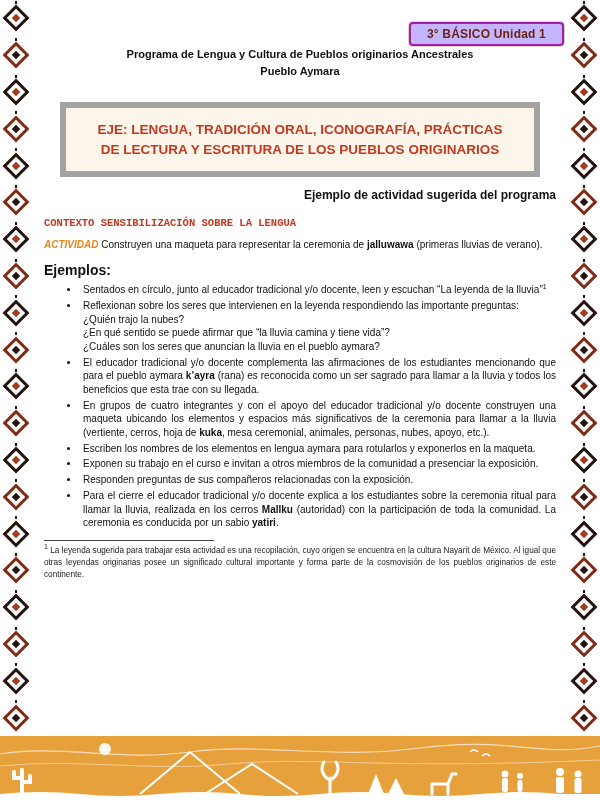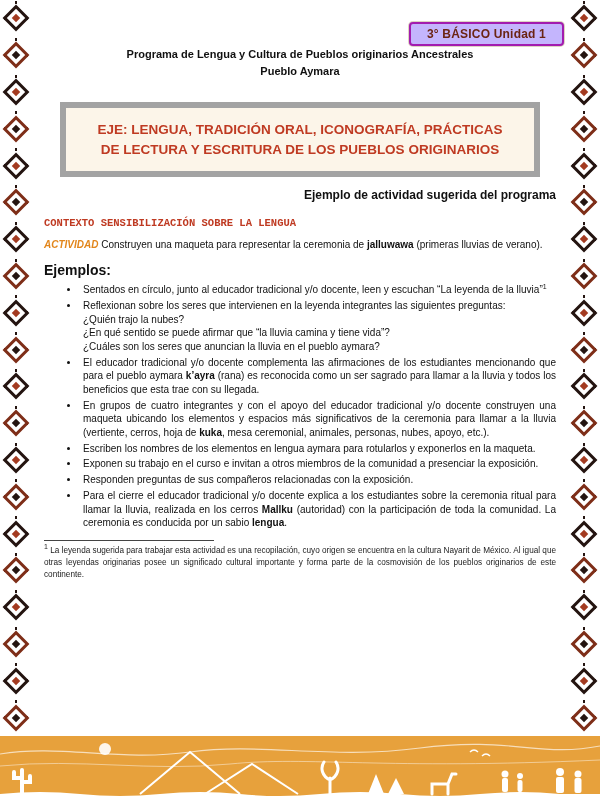--- a/index.html
+++ b/index.html
@@ -146,27 +146,27 @@
   <div class="subtitle">Ejemplo de actividad sugerida del programa</div>
 
   <div class="context">CONTEXTO SENSIBILIZACIÓN SOBRE LA LENGUA</div>
 
   <p class="activity"><span class="activity-label">ACTIVIDAD</span><span><span> Construyen una maqueta para representar la ceremonia de </span><span class="bold">jalluwawa</span><span> (primeras lluvias de verano).</span></span></p>
 
   <div class="examples-label">Ejemplos:</div>
 
   <ul class="examples">
       <li><span>Sentados en círculo, junto al educador tradicional y/o docente, leen y escuchan “La leyenda de la lluvia”</span><span class="sup">1</span></li>
-      <li><span>Reflexionan sobre los seres que intervienen en la leyenda integrantes las siguientes preguntas:</span><br><span>¿Quién trajo la nubes?</span><br><span>¿En qué sentido se puede afirmar que “la lluvia camina y tiene vida”?</span><br><span>¿Cuáles son los seres que anuncian la lluvia en el pueblo aymara?</span></li>
+      <li><span>Reflexionan sobre los seres que intervienen en la leyenda respondiendo las importante preguntas:</span><br><span>¿Quién trajo la nubes?</span><br><span>¿En qué sentido se puede afirmar que “la lluvia camina y tiene vida”?</span><br><span>¿Cuáles son los seres que anuncian la lluvia en el pueblo aymara?</span></li>
       <li><span>El educador tradicional y/o docente complementa las afirmaciones de los estudiantes mencionando que para el pueblo aymara </span><span class="bold">k’ayra</span><span> (rana) es reconocida como un ser sagrado para llamar a la lluvia y todos los beneficios que esta trae con su llegada.</span></li>
       <li><span>En grupos de cuatro integrantes y con el apoyo del educador tradicional y/o docente construyen una maqueta ubicando los elementos y espacios más significativos de la ceremonia para llamar a la lluvia (vertiente, cerros, hoja de </span><span class="bold">kuka</span><span>, mesa ceremonial, animales, personas, nubes, apoyo, etc.).</span></li>
       <li><span>Escriben los nombres de los elementos en lengua aymara para rotularlos y exponerlos en la maqueta.</span></li>
       <li><span>Exponen su trabajo en el curso e invitan a otros miembros de la comunidad a presenciar la exposición.</span></li>
       <li><span>Responden preguntas de sus compañeros relacionadas con la exposición.</span></li>
-      <li><span>Para el cierre el educador tradicional y/o docente explica a los estudiantes sobre la ceremonia ritual para llamar la lluvia, realizada en los cerros </span><span class="bold">Mallku</span><span> (autoridad) con la participación de toda la comunidad. La ceremonia es conducida por un sabio </span><span class="bold">lengua</span><span>.</span></li>
+      <li><span>Para el cierre el educador tradicional y/o docente explica a los estudiantes sobre la ceremonia ritual para llamar la lluvia, realizada en los cerros </span><span class="bold">Mallku</span><span> (autoridad) con la participación de toda la comunidad. La ceremonia es conducida por un sabio </span><span class="bold">yatiri</span><span>.</span></li>
     </ul>
 
   <div class="footnote-rule"></div>
   <p class="footnote"><span class="sup">1</span><span> La leyenda sugerida para trabajar esta actividad es una recopilación, cuyo origen se encuentra en la cultura Nayarit de México. Al igual que otras leyendas originarias posee un significado cultural importante y forma parte de la cosmovisión de los pueblos originarios de este continente.</span></p>
 
 </div>
 
 <svg class="footer" viewBox="0 0 600 64" preserveAspectRatio="none" xmlns="http://www.w3.org/2000/svg">
   <rect x="0" y="0" width="600" height="64" fill="#e7a13c"></rect>
   <path d="M0 18 C60 8 120 26 190 16 S330 24 420 12 S540 22 600 10" fill="none" stroke="#ffffff" stroke-width="1.2" opacity="0.65"></path>

